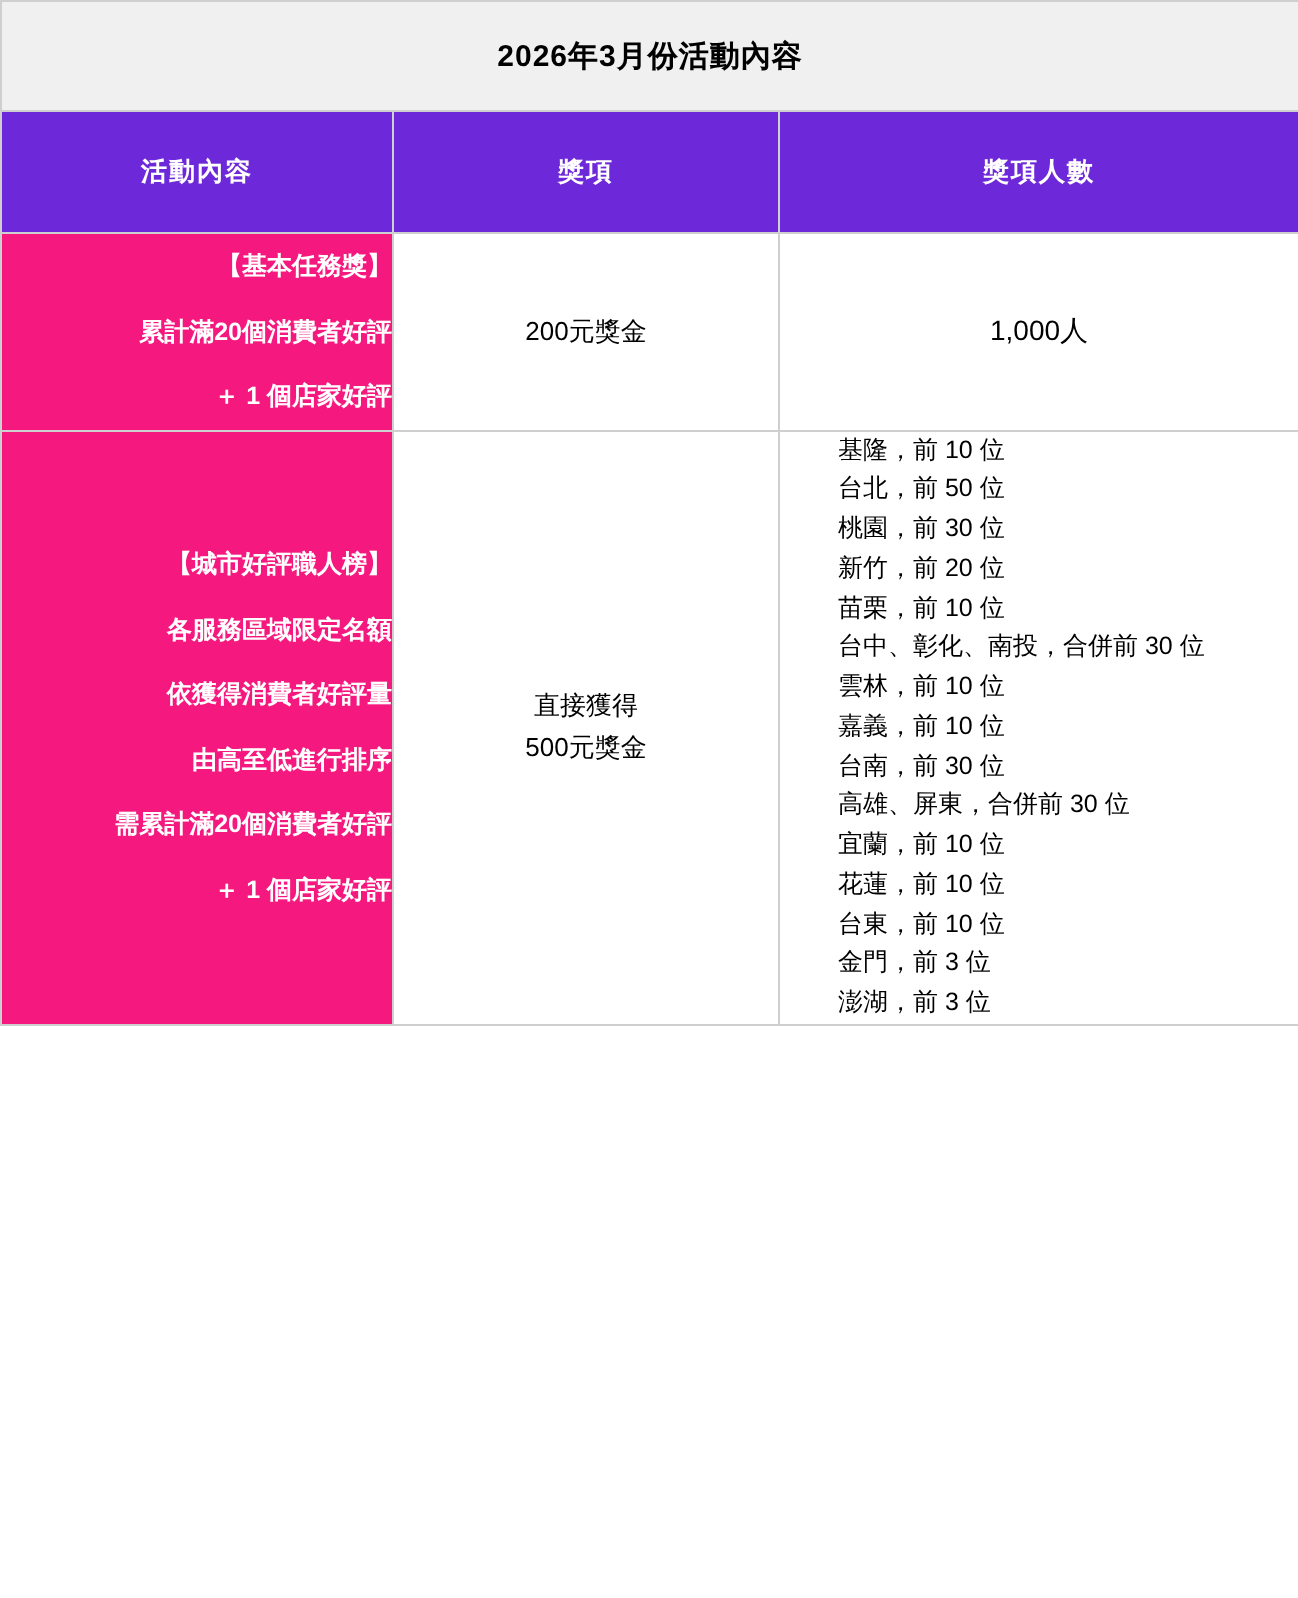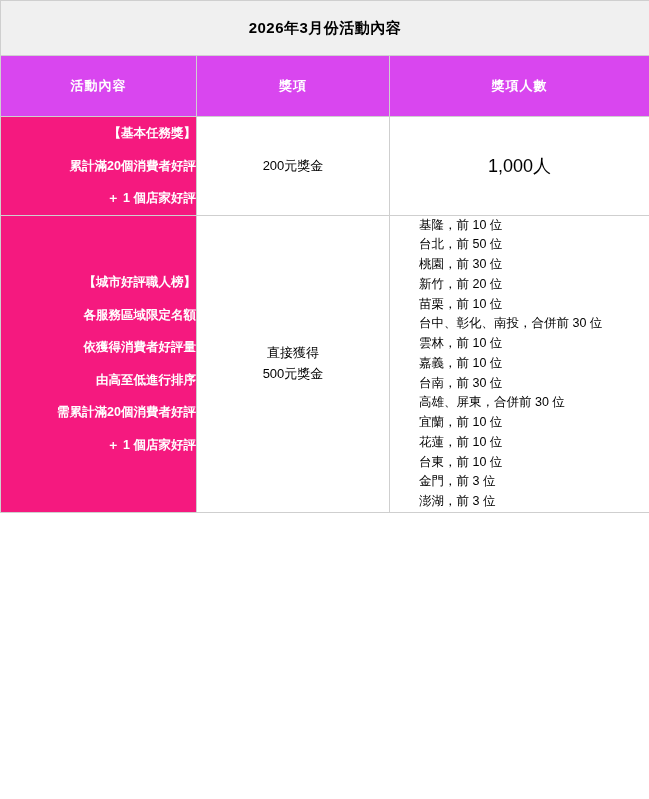--- a/index.html
+++ b/index.html
@@ -27,21 +27,21 @@
   .title-cell {
     background: #f0f0f0;
     text-align: center;
     font-size: 15px;
     font-weight: bold;
     color: #000;
     height: 54px;
     letter-spacing: 0.5px;
   }
   .header-cell {
-    background: #d946ef;
+    background: #6d28d9;
     color: #ffffff;
     text-align: center;
     font-size: 13px;
     font-weight: bold;
     height: 60px;
     letter-spacing: 1px;
   }
   .label-cell {
     background: #f5197f;
     color: #ffffff;
@@ -58,21 +58,21 @@
   .prize-cell {
     background: #ffffff;
     text-align: center;
     font-size: 13px;
     color: #000;
     line-height: 1.55;
   }
   .count-cell {
     background: #ffffff;
     text-align: center;
-    font-size: 18px;
+    font-size: 14px;
     color: #000;
   }
   .city-list {
     text-align: left;
     padding: 10px 0 10px 28px;
     font-size: 12.5px;
     line-height: 1.58;
     color: #000;
   }
   .city-list .city-line {

